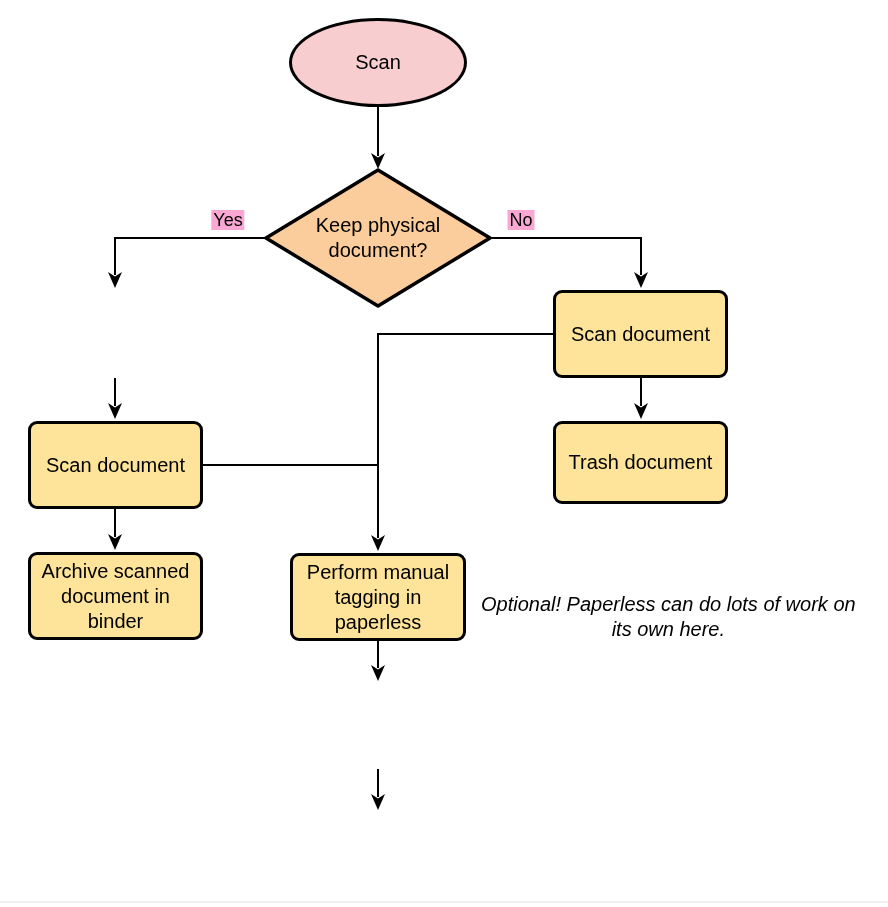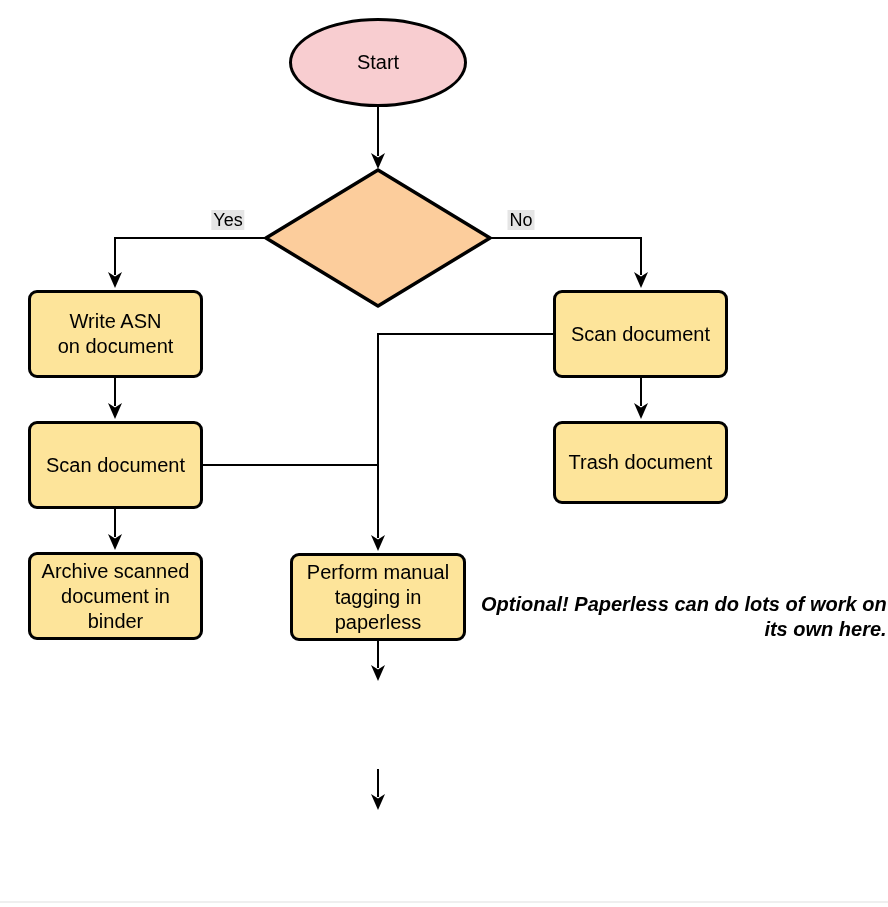--- a/index.html
+++ b/index.html
@@ -11,25 +11,25 @@
   .node {
     position:absolute; display:flex; align-items:center; justify-content:center;
     text-align:center; font-size:20px; line-height:25px; color:#000000;
     white-space:pre-line; box-sizing:border-box;
   }
   .process   { background:#fde49a; border:3px solid #000; border-radius:9px; }
   .terminator{ background:#f8cdd0; border:3px solid #000; border-radius:50%; }
   .decision-label { background:transparent; }
   .edge-label{
     position:absolute; font-size:18px; line-height:20px;
-    transform:translateX(-50%); background:#e5e5e5; padding:0 2px;
+    transform:translateX(-50%); background:#f9a8d4; padding:0 2px;
   }
   .note{
     position:absolute; font-size:20px; line-height:25px; font-style:italic;
-    white-space:pre-line; text-align:right;font-weight:bold;
+    white-space:pre-line; text-align:center;
   }
   .bottom-rule{ position:absolute; left:0; top:901px; width:888px; height:2px; background:#efefef; }
 </style>
 </head>
 <body>
 
 <div class="canvas">
 
   <svg class="wires" width="888" height="907" viewBox="0 0 888 907">
     <g stroke="#000000" stroke-width="2" fill="none">
@@ -52,32 +52,32 @@
       <path d="M115 550 L108 534 L115 538.5 L122 534 Z"></path>
       <path d="M641 419 L634 403 L641 407.5 L648 403 Z"></path>
       <path d="M378 551 L371 535 L378 539.5 L385 535 Z"></path>
       <path d="M378 681 L371 665 L378 669.5 L385 665 Z"></path>
       <path d="M378 810 L371 794 L378 798.5 L385 794 Z"></path>
     </g>
     <polygon points="378,170 490,238 378,306 266,238" fill="#fccd9c" stroke="#000000" stroke-width="3.5" stroke-linejoin="round"></polygon>
   </svg>
 
   <div class="node terminator" style="left:289px; top:18px; width:178px; height:89px;">
-    <span>Start</span>
+    <span>Scan</span>
   </div>
 
+  <div class="node decision-label" style="left:286px; top:170px; width:184px; height:136px;">
+    <span>Keep physical
+document?</span>
+  </div>
 
   <div class="edge-label" style="left:228px; top:210px;">Yes</div>
 
   <div class="edge-label" style="left:521px; top:210px;">No</div>
 
-  <div class="node process" style="left:28px; top:290px; width:175px; height:88px;">
-    <span>Write ASN
-on document</span>
-  </div>
 
   <div class="node process" style="left:28px; top:421px; width:175px; height:88px;">
     <span>Scan document</span>
   </div>
 
   <div class="node process" style="left:28px; top:552px; width:175px; height:88px;">
     <span>Archive scanned
 document in
 binder</span>
   </div>

